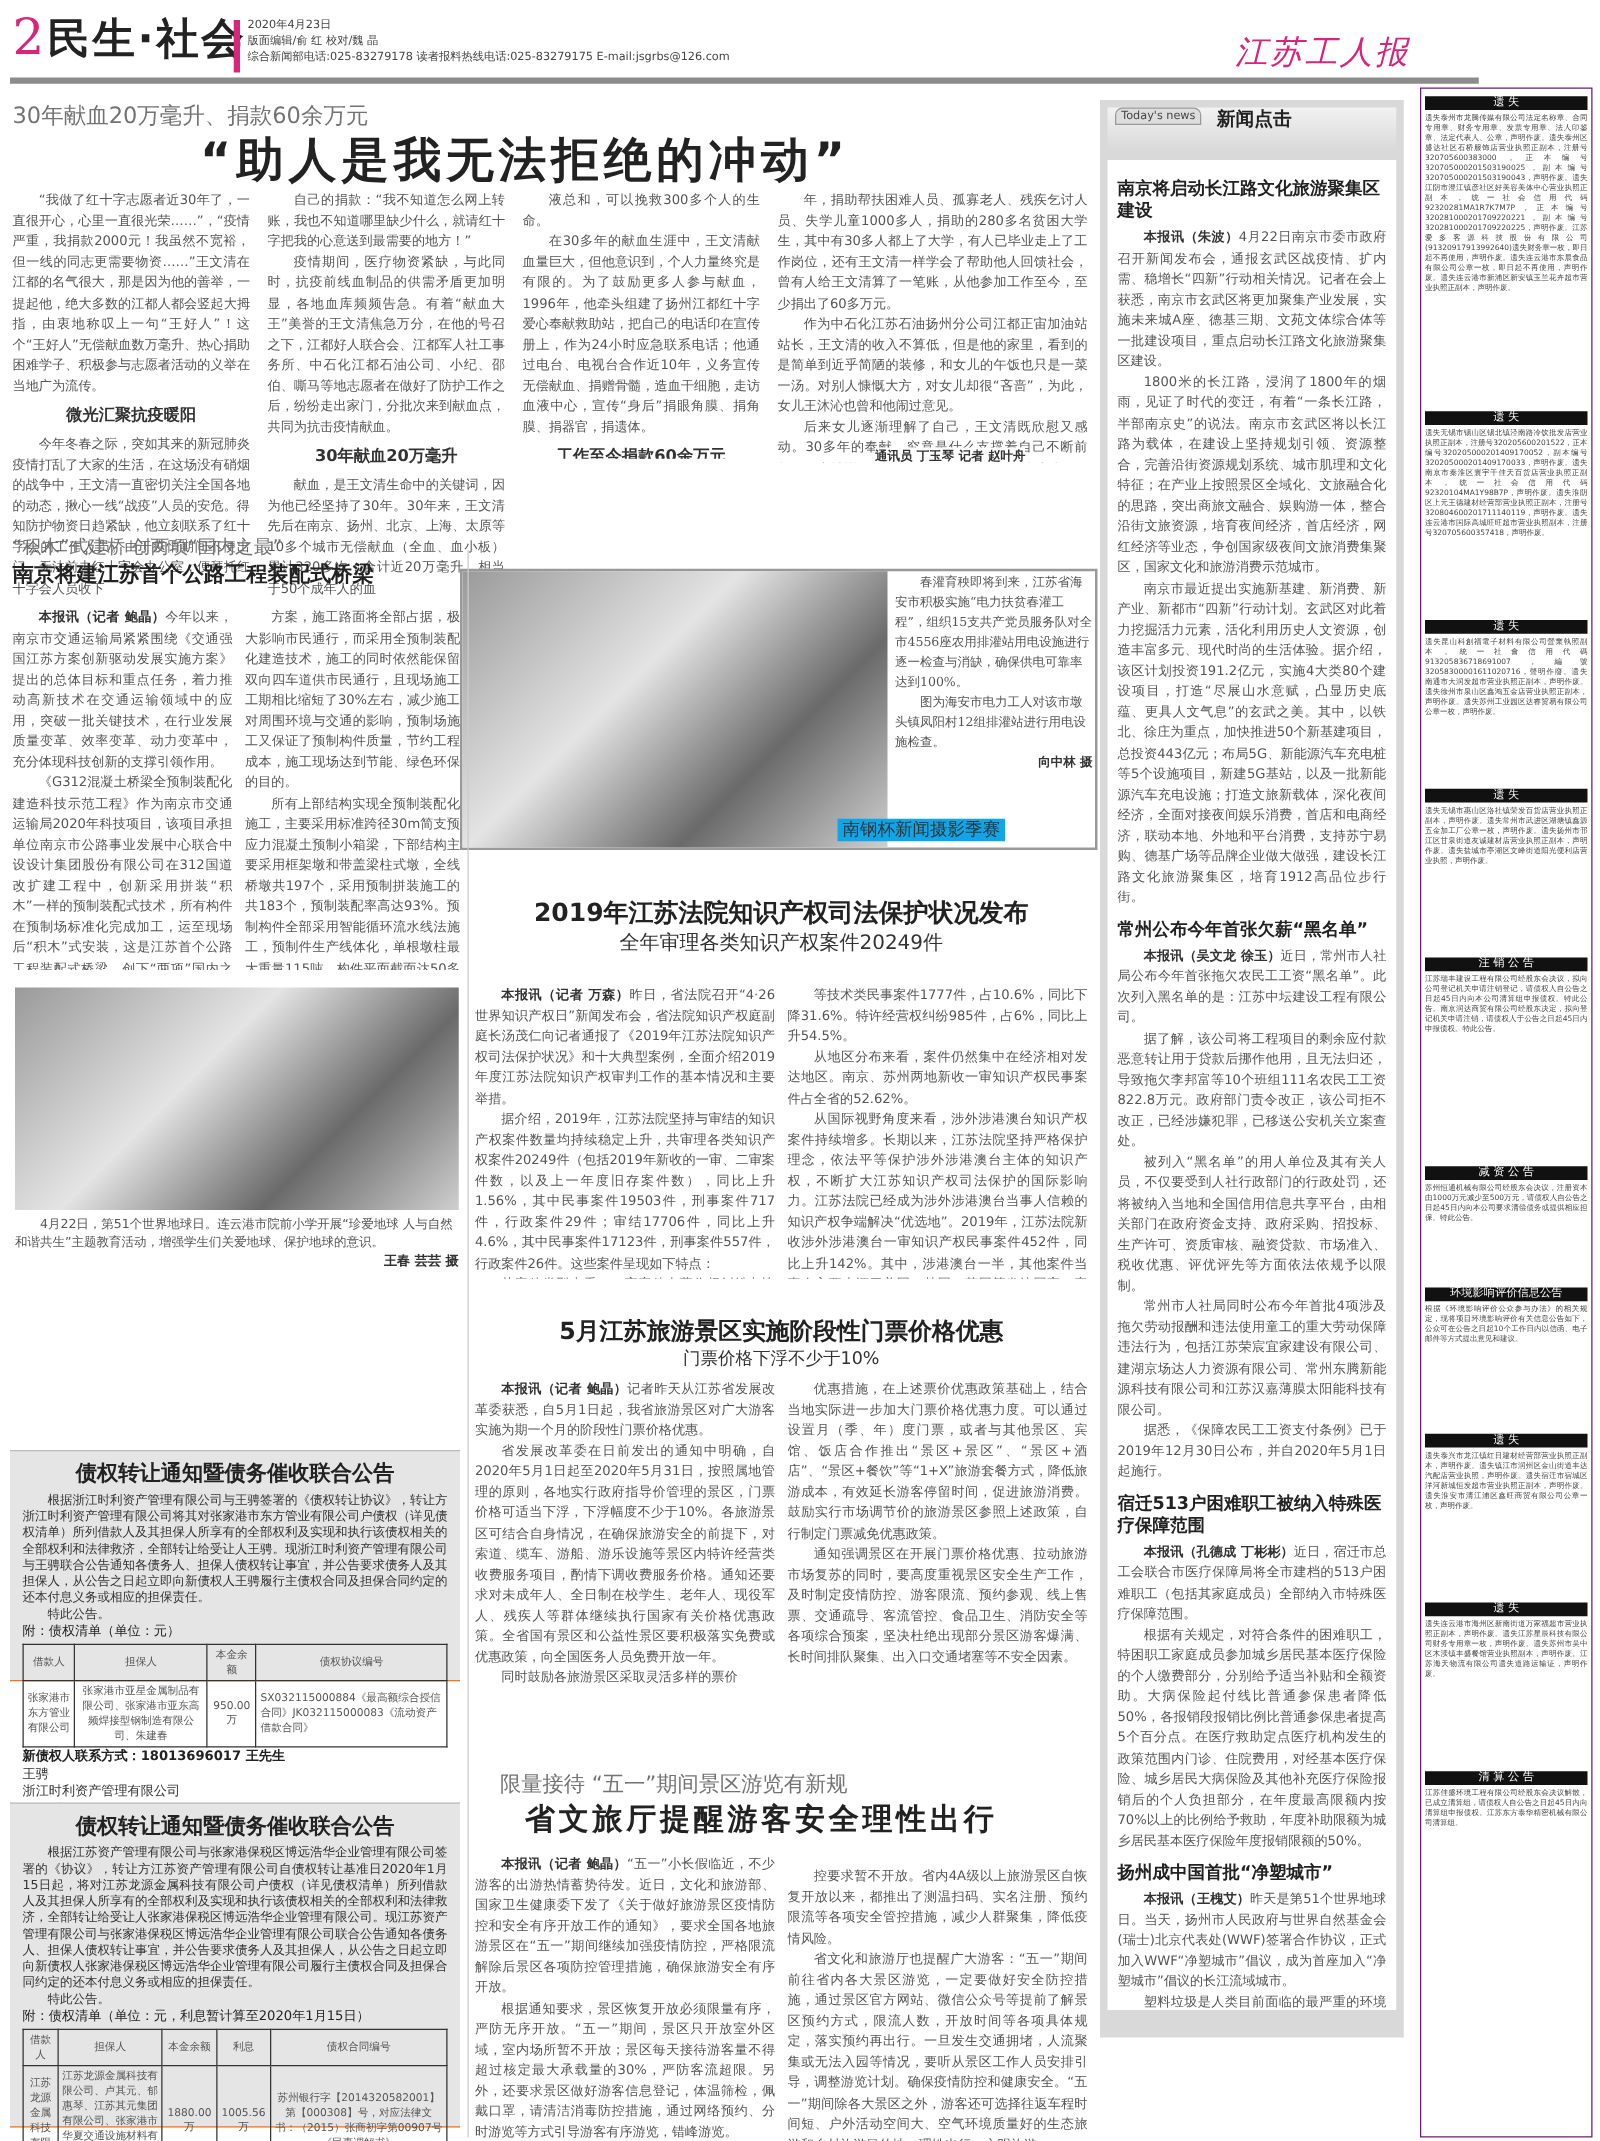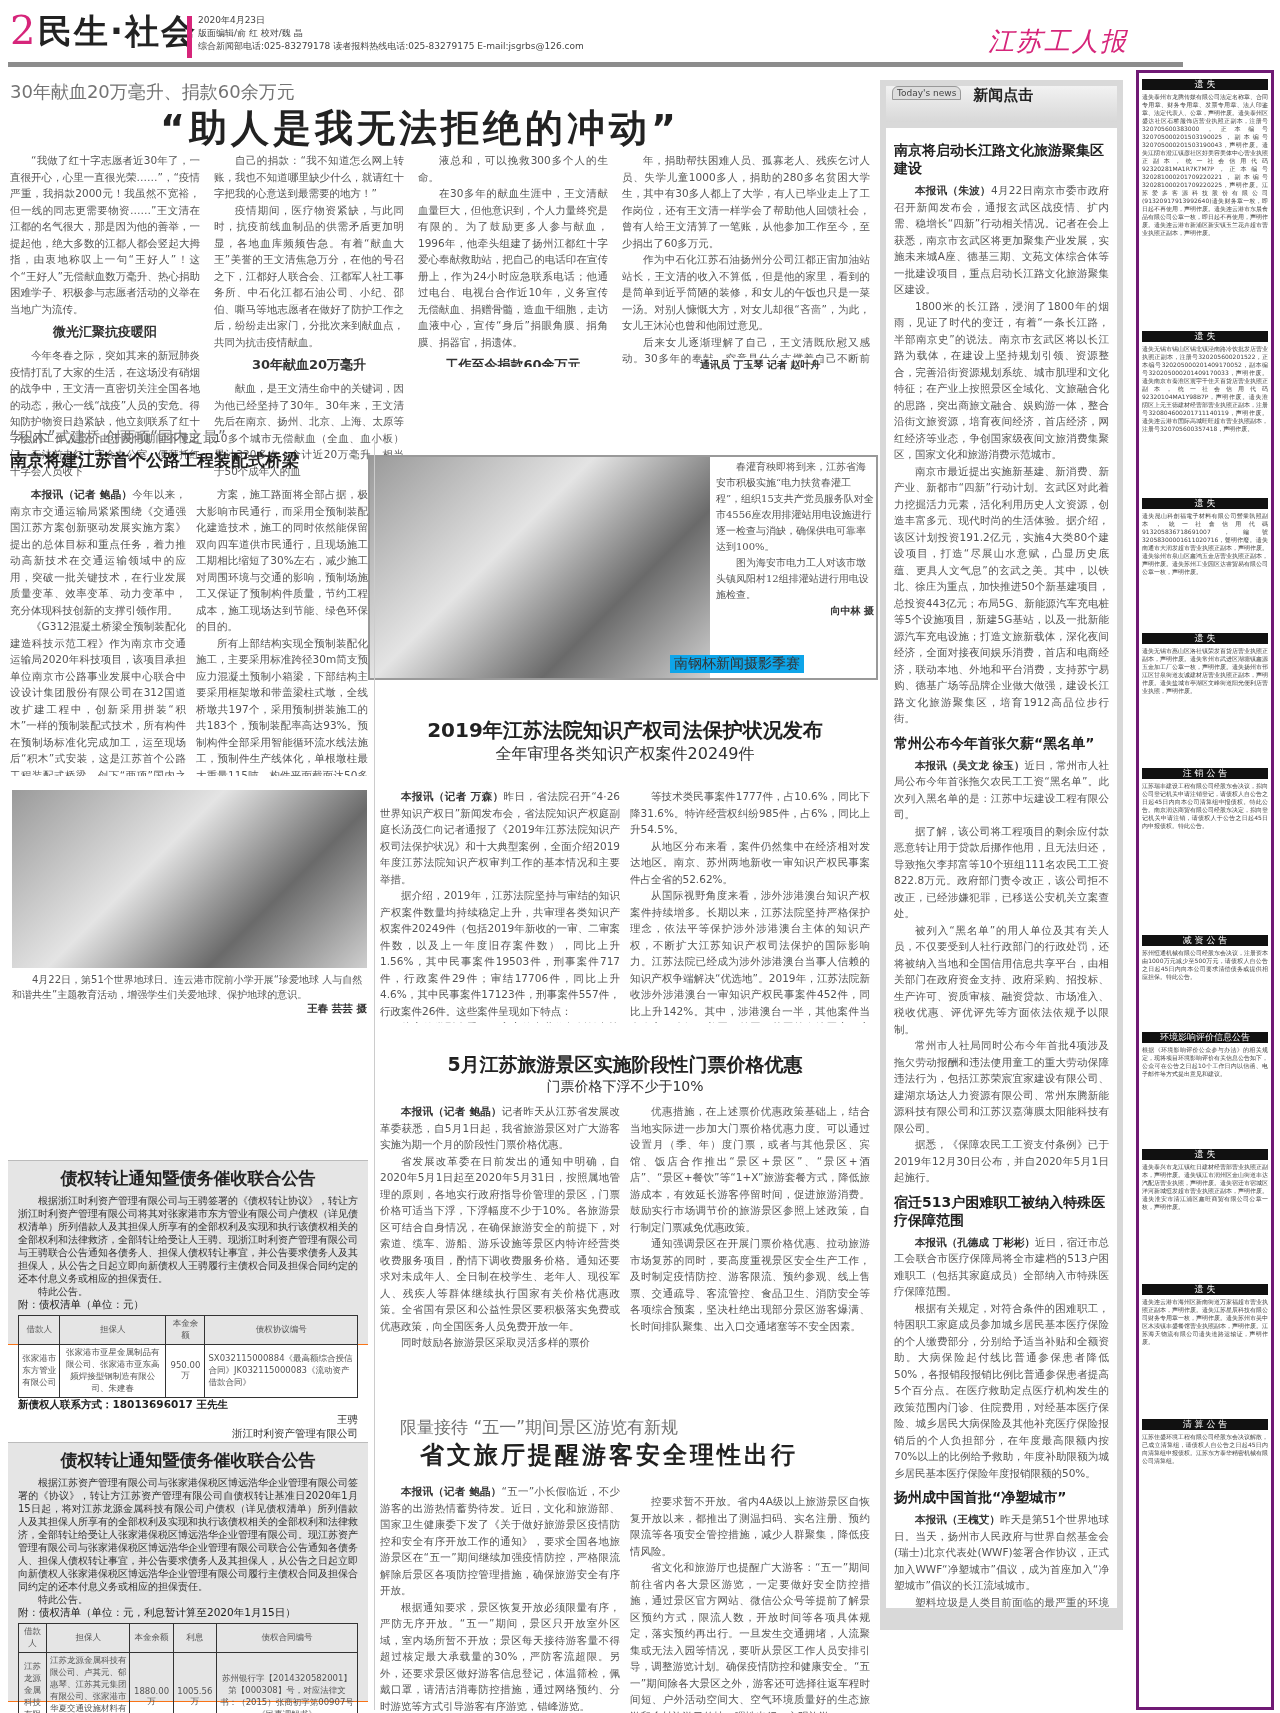--- a/index.html
+++ b/index.html
@@ -17,29 +17,29 @@
 .h1{font-weight:bold;color:#222}
 .lead-by{font-weight:bold;color:#333}
 .photo{background:linear-gradient(135deg,#9a9a9a,#e4e4e4 40%,#6a6a6a 70%,#cfcfcf);}
 .caption{font-size:10px;line-height:15px;color:#555;text-indent:2em}
 .credit{font-size:10.5px;text-align:right;color:#333;font-weight:bold}
 .notice{border-top:1px solid #bbb;border-bottom:1px solid #f97316;background:#e5e5e5;padding:6px 10px}
 .notice h3{text-align:center;font-size:17px;color:#222;margin-bottom:4px}
 .notice p{font-size:10px;line-height:13px;color:#333;text-indent:2em;text-align:justify}
 .notice table{border-collapse:collapse;width:100%;margin-top:3px;font-size:8.5px;color:#555}
 .notice td,.notice th{border:1px solid #333;padding:2px 3px;text-align:center;font-weight:normal}
-.notice .sign{text-align:right;font-size:10.5px;line-height:14px;color:#333}
+.notice .sign{text-align:left;font-size:10.5px;line-height:14px;color:#333}
 .sidebar{left:880px;top:80px;width:243px;height:1550px;background:#d9d9d9;padding:6px}
 .sidebar .tabhead{height:36px;background:linear-gradient(#f2f2f2,#d8d8d8);display:flex;align-items:flex-start;padding-left:6px}
 .sidebar .today{font-size:9px;color:#444;border:1px solid #999;border-radius:6px 6px 0 0;padding:1px 4px;background:#ddd}
 .sidebar .htitle{font-size:15px;font-weight:bold;margin-left:12px;color:#222}
 .sidebar .inner{background:#fff;margin-top:6px;padding:6px 8px;height:1480px}
 .sidebar h2{font-size:14px;font-weight:bold;color:#222;margin:8px 0 4px}
 .sidebar p{font-size:10.5px;line-height:16.5px;color:#555;text-indent:2em;text-align:justify}
-.classified{left:1136px;top:70px;width:138px;height:1640px;border:3px solid #701a75;padding:3px}
+.classified{left:1136px;top:70px;width:138px;height:1640px;border:1px solid #701a75;padding:3px}
 .classified .cbar{background:#111;color:#fff;font-size:9px;text-align:center;height:11px;line-height:11px;margin:3px 0}
 .classified .ctext{font-size:6px;line-height:8px;color:#444;text-align:justify;height:118px;overflow:hidden}
 .photo-stage{left:368px;top:455px;width:510px;height:225px;border:2px solid #999;background:#fff}
 .photo-stage .img{left:0;top:0;width:340px;height:221px}
 .photo-stage .cap{left:346px;top:2px;width:158px;font-size:10px;line-height:16px;color:#555;font-family:"DejaVu Serif",serif;text-indent:2em}
 .photo-stage .cont{left:300px;top:198px;font-size:14px;color:#333;background:#0ea5e9;padding:0 4px}
 .vline{width:1px;background:#ccc}
 </style>
 </head>
 <body>

